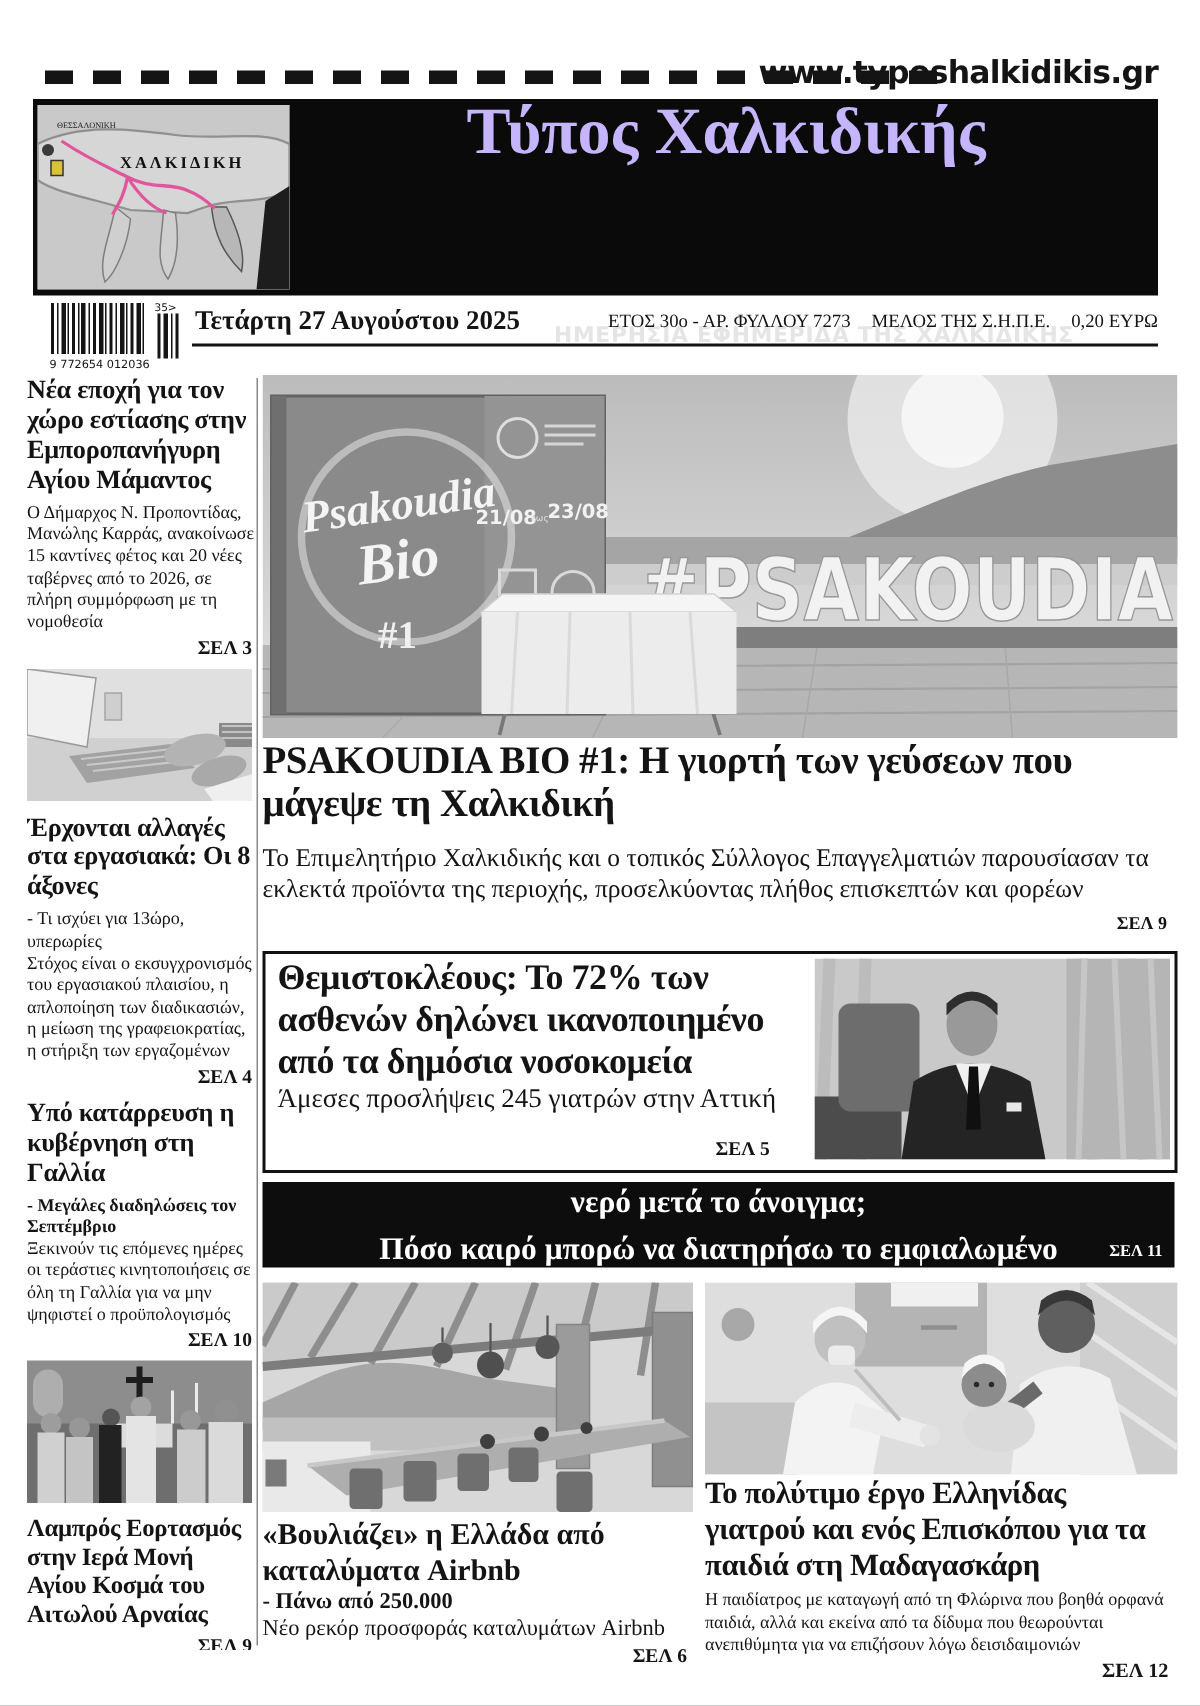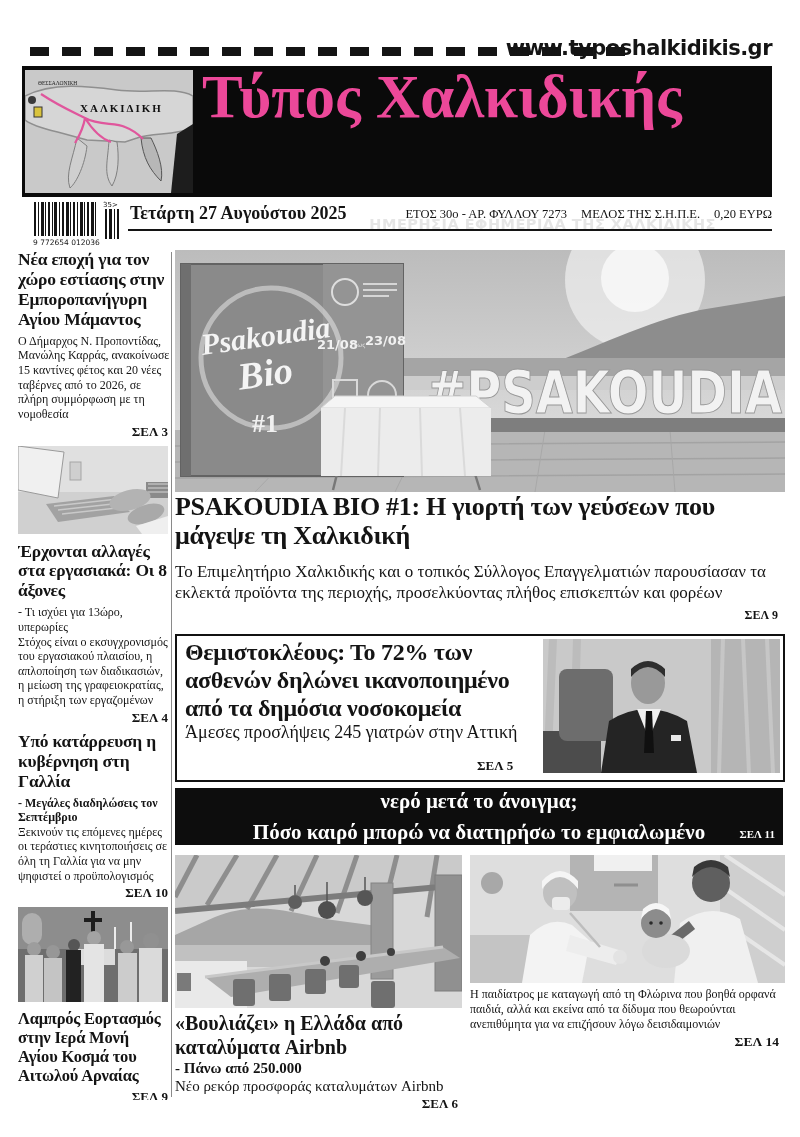--- a/index.html
+++ b/index.html
@@ -8,22 +8,22 @@
   .abs{position:absolute;}
 
   
   .top-dash{left:30px;top:47px;width:606px;height:9px;
             background:repeating-linear-gradient(90deg,#141414 0 19px,transparent 19px 32px);}
   .top-url{right:28px;top:36px;font-family:"DejaVu Sans",sans-serif;font-weight:bold;font-size:21px;letter-spacing:-0.5px;}
 
   
   .masthead{left:22px;top:66px;width:750px;height:131px;background:#0a0a0a;}
   .mast-map{position:absolute;left:3px;top:4px;width:168px;height:123px;background:#c9c9c9;}
-  .mast-title{position:absolute;left:180px;right:6px;top:-4px;color:#ec4899;
-              font-size:61px;font-weight:bold;letter-spacing:0px;white-space:nowrap;}
+  .mast-title{position:absolute;left:180px;right:6px;top:-4px;text-align:center;color:#c4b5fd;
+              font-size:44px;font-weight:bold;letter-spacing:0px;white-space:nowrap;}
   .mast-sub{position:absolute;right:56px;top:150px;color:#e5e5e5;font-family:"DejaVu Sans",sans-serif;
             font-weight:bold;font-size:14.5px;letter-spacing:0.5px;}
 
   
   .barcode{left:33px;top:200px;width:92px;height:46px;}
   .date-text{left:130px;top:203px;font-size:18px;font-weight:bold;}
   .issue-row{right:28px;top:207px;font-size:12.5px;white-space:nowrap;text-align:center;}
   .issue-row span{margin-left:14px;}
   .date-rule{left:128px;top:229px;width:644px;height:2px;background:#141414;}
 
@@ -358,17 +358,18 @@
   </svg>
 
   <div class="abs bl-text">
     <p class="bl-title">«Βουλιάζει» η Ελλάδα από καταλύματα Airbnb</p>
     <p class="bl-lead">- Πάνω από 250.000</p>
     <p class="bl-body">Νέο ρεκόρ προσφοράς καταλυμάτων Airbnb</p>
     <div class="bl-page">ΣΕΛ 6</div>
   </div>
 
   <div class="abs br-text">
+    <p class="br-title">Το πολύτιμο έργο Ελληνίδας γιατρού και ενός Επισκόπου για τα παιδιά στη Μαδαγασκάρη</p>
     <p class="br-body">Η παιδίατρος με καταγωγή από τη Φλώρινα που βοηθά ορφανά παιδιά, αλλά και εκείνα από τα δίδυμα που θεωρούνται ανεπιθύμητα για να επιζήσουν λόγω δεισιδαιμονιών</p>
-    <p class="br-page">ΣΕΛ 14</p>
+    <p class="br-page">ΣΕΛ 12</p>
   </div>
 
 </div>
 
 </body></html>

